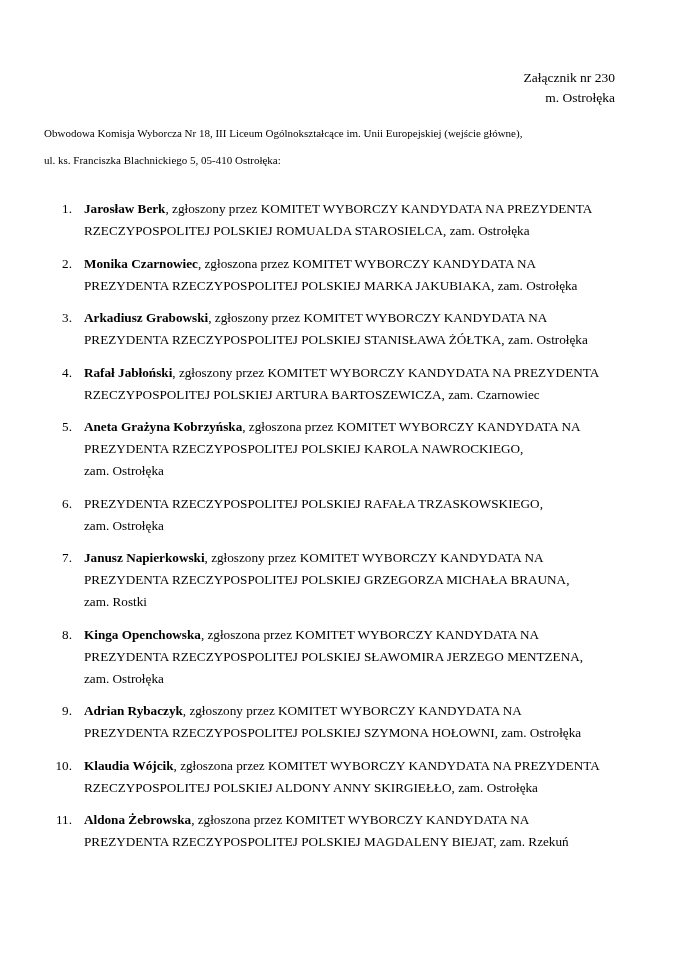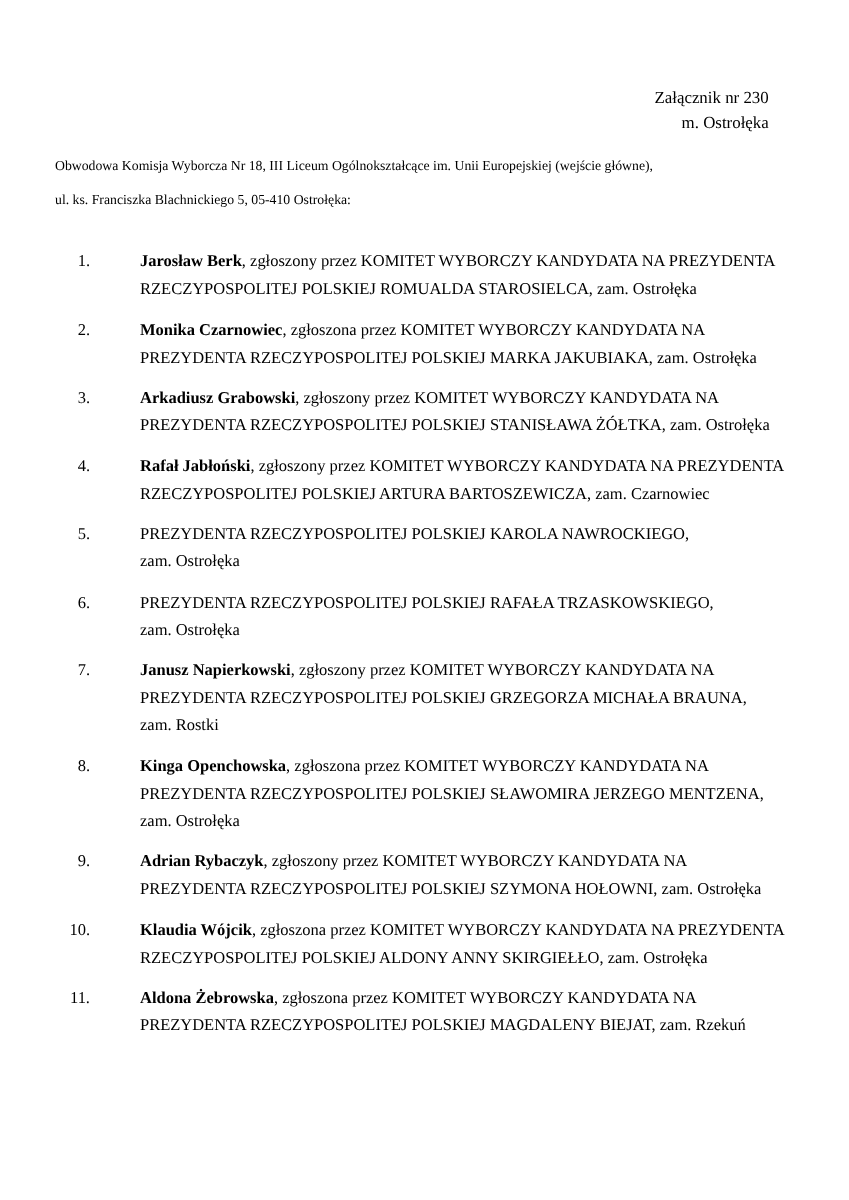--- a/index.html
+++ b/index.html
@@ -58,21 +58,20 @@
     position: absolute;
     left: 0;
     top: 0;
     width: 32px;
     text-align: right;
     font-size: 13.2px;
     line-height: 22px;
   }
   .entry .body {
     display: block;
-    margin-left: 28px;
   }
   .entry .nm {
     font-weight: bold;
   }
   
   .entry .txt {
     font-size: 13.2px;
   }
   .entry .line {
     display: block;
@@ -119,20 +118,21 @@
       <div class="entry">
         <span class="num">4.</span>
         <span class="body">
           <span class="line"><span class="nm">Rafał Jabłoński</span><span class="txt">, zgłoszony przez KOMITET WYBORCZY KANDYDATA NA PREZYDENTA</span></span>
           <span class="line"><span class="txt">RZECZYPOSPOLITEJ POLSKIEJ ARTURA BARTOSZEWICZA, zam. Czarnowiec</span></span>
         </span>
       </div>
       <div class="entry">
         <span class="num">5.</span>
         <span class="body">
+          <span class="line"><span class="nm">Aneta Grażyna Kobrzyńska</span><span class="txt">, zgłoszona przez KOMITET WYBORCZY KANDYDATA NA</span></span>
           <span class="line"><span class="txt">PREZYDENTA RZECZYPOSPOLITEJ POLSKIEJ KAROLA NAWROCKIEGO,</span></span>
           <span class="line"><span class="txt">zam. Ostrołęka</span></span>
         </span>
       </div>
       <div class="entry">
         <span class="num">6.</span>
         <span class="body">
           <span class="line"><span class="txt">PREZYDENTA RZECZYPOSPOLITEJ POLSKIEJ RAFAŁA TRZASKOWSKIEGO,</span></span>
           <span class="line"><span class="txt">zam. Ostrołęka</span></span>
         </span>

